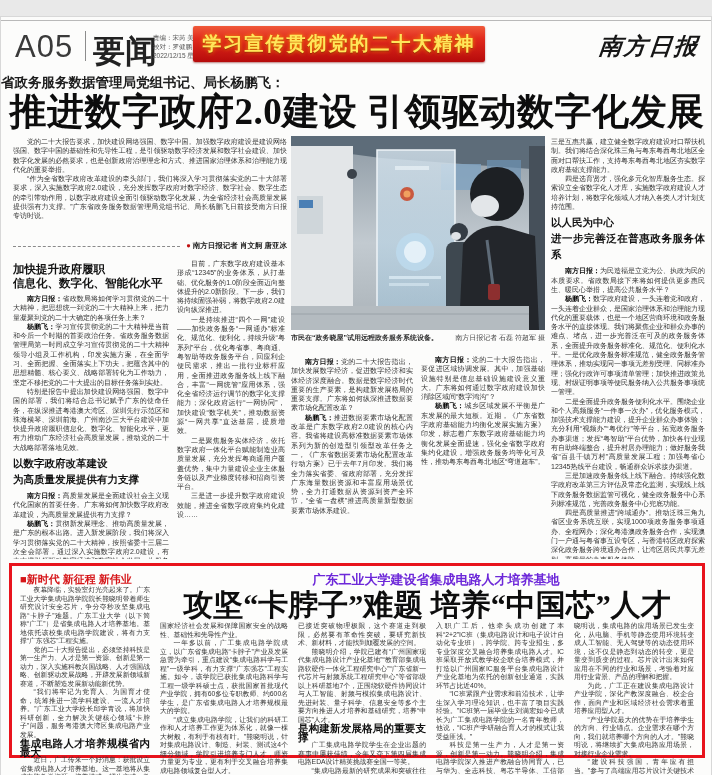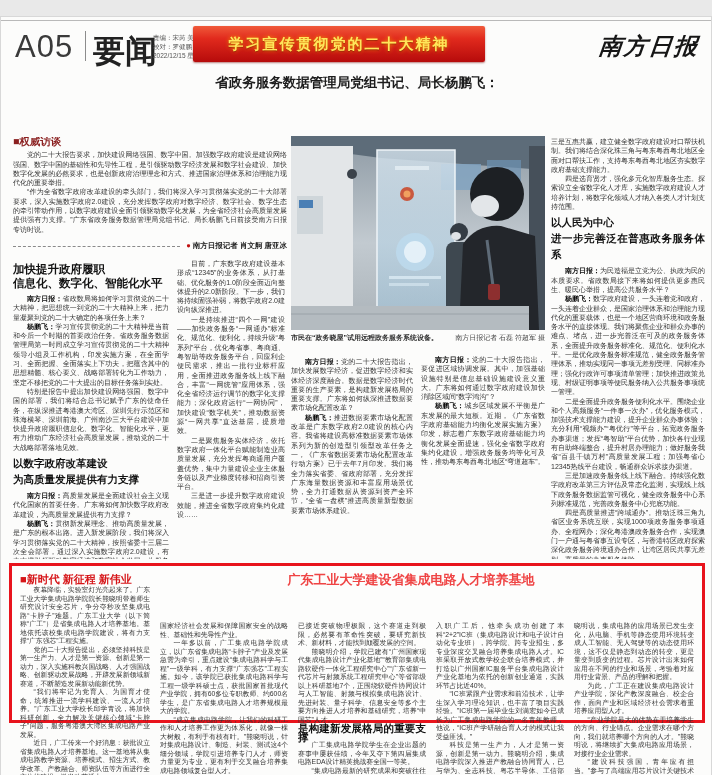--- a/index.html
+++ b/index.html
@@ -10,28 +10,28 @@
 
   
   .pageno{position:absolute;left:14px;top:12px;font-size:31px;font-weight:500;color:#3a3a3a;letter-spacing:1px;}
   .hdr-div{position:absolute;left:84px;top:14px;width:1px;height:30px;background:#8c8c8c;}
   .section-name{position:absolute;left:92px;top:13px;font-size:32px;font-weight:bold;color:#222;}
   .credits{position:absolute;left:152px;top:16px;font-size:6.5px;line-height:9px;color:#555;}
   .banner{position:absolute;left:192px;top:9px;width:292px;height:36px;
           background:linear-gradient(180deg,#f05a3a 0%,#e12a1d 35%,#b60b0b 100%);
           border-radius:2px;display:flex;align-items:center;justify-content:center;
           box-shadow:0 1px 2px rgba(120,0,0,.5);}
-  .banner span{font-size:15px;font-weight:bold;color:#ffe65a;letter-spacing:2px;
+  .banner span{font-size:19px;font-weight:bold;color:#ffe65a;letter-spacing:2px;
           text-shadow:0 0 4px rgba(255,170,0,.9),0 1px 1px rgba(90,0,0,.6);}
   .masthead{position:absolute;right:12px;top:14px;font-family:"DejaVu Serif","Liberation Serif",serif;
           font-style:italic;font-weight:bold;font-size:23px;color:#161616;letter-spacing:2px;
           transform:skewX(-6deg);}
 
   
-  .kicker{position:absolute;left:0;top:57px;width:712px;text-align:center;font-size:13.5px;font-weight:bold;color:#1d1d1d;}
+  .kicker{position:absolute;left:0;top:57px;width:712px;font-size:13.5px;font-weight:bold;color:#1d1d1d;}
   .headline{position:absolute;left:0;top:70px;width:712px;text-align:center;font-size:37px;font-weight:bold;
           color:#0d0d0d;letter-spacing:0.5px;font-family:"Liberation Serif","DejaVu Serif",serif;}
 
   
   .bodytext{font-size:7px;line-height:9.3px;text-align:justify;color:#333;overflow:hidden;}
   .bodytext p{margin:0;text-indent:2em;}
   .bodytext p.noindent{text-indent:0;}
   .bodytext b{color:#111;}
   .tagline{font-size:10.5px;font-weight:bold;color:#8a1f1f;margin-bottom:4px;}
   .colhead{font-size:11.5px;line-height:14px;font-weight:bold;color:#121212;white-space:pre-line;
@@ -47,24 +47,24 @@
   .abs{position:absolute;}
 
   
   .photo{position:absolute;left:290px;top:119px;width:254px;height:194px;overflow:hidden;background:#9fa9b0;}
   .caption-row{position:absolute;left:290px;top:316px;width:254px;display:flex;justify-content:space-between;
            font-size:7px;color:#333;}
   .caption-row .cap{font-weight:bold;}
   .caption-row .credit{color:#444;}
 
   
-  .redbox{position:absolute;left:8px;top:546px;width:696px;height:160px;border:3px solid #e8131c;
+  .redbox{position:absolute;left:8px;top:546px;width:696px;height:195px;border:3px solid #e8131c;
           background:#fdfdfc;box-sizing:border-box;}
   .redbox .tag{position:absolute;left:8px;top:6px;font-size:11px;font-weight:bold;color:#d61518;}
-  .redbox .bkicker{position:absolute;left:129px;top:5px;width:540px;text-align:center;font-size:13px;font-weight:bold;color:#ef4444;}
+  .redbox .bkicker{position:absolute;left:154px;top:5px;width:540px;text-align:center;font-size:13px;font-weight:bold;color:#6d28d9;}
   .redbox .bheadline{position:absolute;left:145px;top:19px;width:540px;text-align:center;font-size:30px;
           font-weight:bold;color:#0d0d0d;font-family:"Liberation Serif","DejaVu Serif",serif;letter-spacing:0px;}
   .redbox .bodytext{font-size:6.8px;line-height:8.5px;}
 
   .bottomstrip{position:absolute;left:0;top:769px;width:712px;height:6px;
           background:linear-gradient(90deg,#4c4740 0%,#7a6c5c 18%,#3c3a38 40%,#6e665e 60%,#2e2c2a 82%,#5c544c 100%);}
 </style>
 </head>
 <body>
 
@@ -78,23 +78,23 @@
     <div>责编：宋芮  美编：彭雳</div>
     <div>校对：罗健鹏</div>
     <div>2022/12/15  星期四</div>
   </div>
   <div class="banner">
     <span>学习宣传贯彻党的二十大精神</span>
   </div>
   <div class="masthead">南方日报</div>
 
   <div class="kicker">省政务服务数据管理局党组书记、局长杨鹏飞：</div>
+  <div class="headline">推进数字政府2.0建设  引领驱动数字化发展</div>
 
   <div class="abs bodytext" style="left:12px;top:120px;width:274px;height:102px;">
-    <div class="tagline">■权威访谈</div>
     <p>党的二十大报告要求，加快建设网络强国、数字中国。加强数字政府建设是建设网络强国、数字中国的基础性和先导性工程，是引领驱动数字经济发展和数字社会建设、加快数字化发展的必然要求，也是创新政府治理理念和方式、推进国家治理体系和治理能力现代化的重要举措。</p>
     <p>“作为全省数字政府改革建设的牵头部门，我们将深入学习贯彻落实党的二十大部署要求，深入实施数字政府2.0建设，充分发挥数字政府对数字经济、数字社会、数字生态的牵引带动作用，以数字政府建设全面引领驱动数字化发展，为全省经济社会高质量发展提供强有力支撑。”广东省政务服务数据管理局党组书记、局长杨鹏飞日前接受南方日报专访时说。</p>
   </div>
 
   <div class="byline-row" style="left:12px;top:224px;width:274px;">
     <div class="dashes"></div>
     <div class="byline-text">
       <span class="bullet">●</span><span>南方日报记者  肖文舸  唐亚冰</span>
     </div>
   </div>
@@ -187,25 +187,27 @@
     <p><b>南方日报：</b><span>为民造福是立党为公、执政为民的本质要求。省政数局接下来将如何提供更多惠民生、暖民心举措，提高公共服务水平？</span></p>
     <p><b>杨鹏飞：</b><span>数字政府建设，一头连着党和政府，一头连着企业群众，是国家治理体系和治理能力现代化的重要载体，也是一个地区营商环境和政务服务水平的直接体现。我们将聚焦企业和群众办事的难点、堵点，进一步完善泛在可及的政务服务体系，全面提升政务服务标准化、规范化、便利化水平。一是优化政务服务标准规范，健全政务服务管理体系，推动实现同一事项无差别受理、同标准办理；强化行政许可事项清单管理；加快推进政策兑现、村级证明事项等便民服务纳入公共服务事项统一管理。</span></p>
     <p>二是全面提升政务服务便利化水平。围绕企业和个人高频服务“一件事一次办”，优化服务模式，加强技术支撑能力建设，提升企业群众办事体验；充分利用“视频办”“粤优行”等平台，拓宽政务服务办事渠道；发挥“粤智助”平台优势，加快各行业现有自助终端整合，提升村居办理能力；做好服务我省“百县千镇万村”高质量发展工程；加强粤省心12345热线平台建设，畅通群众诉求接办渠道。</p>
     <p>三是加速政务服务线上线下融合。持续强化数字政府改革第三方评估及常态化监测，实现线上线下政务服务数据监管可视化，健全政务服务中心系列标准规范，完善政务服务中心兜底功能。</p>
     <p>四是高质量推进“跨域通办”。推动泛珠三角九省区业务系统互联，实现1000项政务服务事项通办、全程网办；深化粤港澳政务服务合作，实现澳门一户通与粤省事互设专区，与香港特区政府探索深化政务服务跨境通办合作，让湾区居民共享无差别、高质量的办事服务体验。</p>
   </div>
 
   <div class="redbox">
     <div class="tag">■新时代 新征程 新伟业</div>
     <div class="bkicker">广东工业大学建设省集成电路人才培养基地</div>
+    <div class="bheadline">攻坚“卡脖子”难题  培养“中国芯”人才</div>
 
     <div class="abs bodytext" style="left:8px;top:20px;width:130px;height:192px;">
       <p>夜幕降临，实验室灯光亮起来了。广东工业大学集成电路学院院长熊晓明带着师生研究设计安全芯片，争分夺秒攻坚集成电路“卡脖子”难题。广东工业大学（以下简称“广工”）是省集成电路人才培养基地。基地依托该校集成电路学院建设，将有力支撑“广东强芯”工程实施。</p>
       <p>党的二十大报告提出，必须坚持科技是第一生产力、人才是第一资源、创新是第一动力，深入实施科教兴国战略、人才强国战略、创新驱动发展战略，开辟发展新领域新赛道，不断塑造发展新动能新优势。</p>
       <p>“我们将牢记为党育人、为国育才使命，统筹推进一流学科建设、一流人才培养。”广东工业大学校长邱学青说，将加快科研创新，全力解决关键核心领域“卡脖子”问题，服务粤港澳大湾区集成电路产业发展。</p>
+      <p class="subhead">集成电路人才培养规模省内最大</p>
       <p>近日，广工传来一个好消息：获批设立省集成电路人才培养基地。这一基地将从集成电路教学资源、培养模式、招生方式、教学改革、产教融合、师资队伍等方面进行全方位的建设，激发改革活力。</p>
 
     </div>
 
     <div class="abs bodytext" style="left:148px;top:56px;width:128px;height:156px;">
       <p class="noindent">国家经济社会发展和保障国家安全的战略性、基础性和先导性产业。</p>
       <p>一年多以前，广工集成电路学院成立，以广东省集成电路“卡脖子”产业及发展急需为牵引，重点建设“集成电路科学与工程”一级学科，有力支撑“广东强芯”工程实施。如今，该学院已获批集成电路科学与工程一级学科硕士点，获批国家首批现代产业学院，拥有60多位专职教师、约600名学生，是广东省集成电路人才培养规模最大的学院。</p>
       <p>“成立集成电路学院，让我们的科研工作和人才培养工作更为体系化，就像一棵大树般，有利于有枝有叶。”熊晓明说，针对集成电路设计、制造、封装、测试这4个细分领域，学院引进培养专门人才，师资力量更为专业，更有利于交叉融合培养集成电路领域复合型人才。</p>
       <p>教育、科技、人才是全面建设社会主义现代化国家的基础性、战略性支撑。“必须夯实基础科学研究，加快突破关键核心技术，才能抢占科技制高点。”熊晓明深有感触，当前集成电路的尺寸</p>
     </div>

